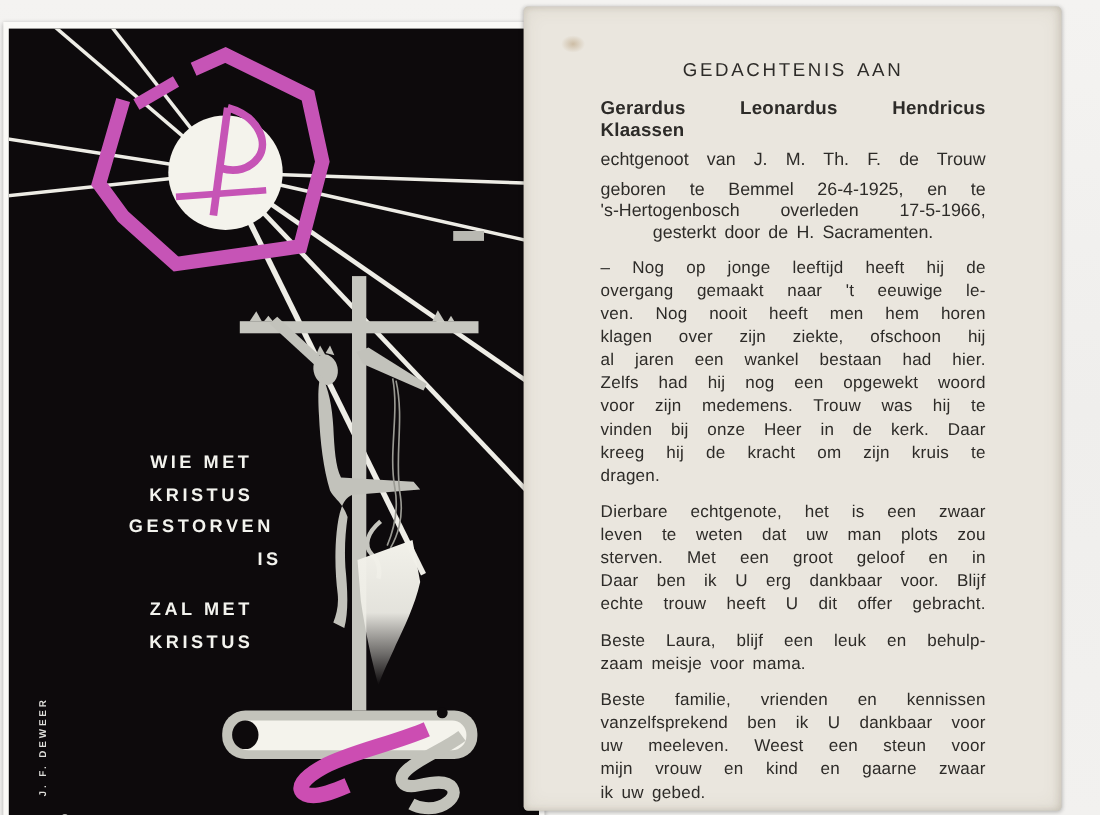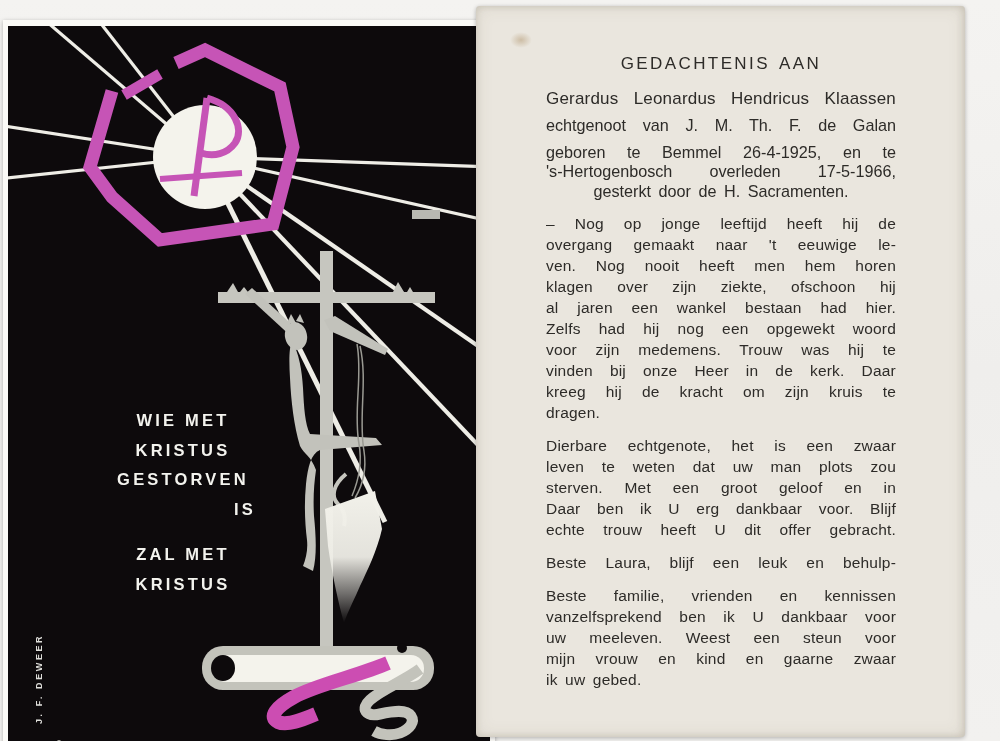--- a/index.html
+++ b/index.html
@@ -30,21 +30,21 @@
   .card-right{
     left:476px;top:6px;width:489px;height:731px;border-radius:4px;
     background:#eae6de;
     box-shadow:0 1px 4px rgba(0,0,0,.28), inset 0 0 18px rgba(90,75,50,.10), inset 2px 0 6px rgba(90,75,50,.08), inset -3px 0 7px rgba(90,75,50,.12);
     color:#2d2b28;
   }
   .stain{position:absolute;left:34px;top:26px;width:22px;height:16px;border-radius:50%;
     background:radial-gradient(ellipse at center,rgba(150,112,58,.35),rgba(150,112,58,0) 70%);}
   .rc-content{position:absolute;left:70px;top:48px;width:350px;word-spacing:3px;}
   .rc-title{font-size:17px;letter-spacing:2.4px;text-align:center;margin-bottom:15px;font-weight:500;}
-  .rc-name{font-size:17px;font-weight:400;letter-spacing:.2px;text-align:justify;text-align-last:justify;margin-bottom:7px;}
+  .rc-name{font-size:17px;font-weight:700;letter-spacing:.2px;text-align:justify;text-align-last:justify;margin-bottom:7px;}
   .rc-sub{font-size:16.2px;line-height:19.5px;}
   .rc-sub.first{margin-bottom:7px;}
   .jl{text-align:justify;text-align-last:justify;}
   .cl{text-align:center;}
   .para{margin-top:12px;font-size:15.5px;line-height:21px;letter-spacing:.2px;}
   .para div{text-align:justify;text-align-last:justify;}
   .para div.last{text-align:left;text-align-last:left;}
 </style>
 </head>
 <body>
@@ -153,21 +153,21 @@
 
       <div class="signature">J. F. DEWEER</div>
     </div>
   </div>
 
   <div class="card card-right">
     <div class="stain"></div>
     <div class="rc-content">
       <div class="rc-title">GEDACHTENIS AAN</div>
       <div class="rc-name">Gerardus Leonardus Hendricus Klaassen</div>
-      <div class="rc-sub first jl">echtgenoot van J. M. Th. F. de Galan</div>
+      <div class="rc-sub first jl">echtgenoot van J. M. Th. F. de Trouw</div>
       <div class="rc-sub jl">geboren te Bemmel 26-4-1925, en te</div>
       <div class="rc-sub jl">'s-Hertogenbosch overleden 17-5-1966,</div>
       <div class="rc-sub cl">gesterkt door de H. Sacramenten.</div>
 
       <div class="para">
         <div>– Nog op jonge leeftijd heeft hij de</div>
         <div>overgang gemaakt naar 't eeuwige le-</div>
         <div>ven. Nog nooit heeft men hem horen</div>
         <div>klagen over zijn ziekte, ofschoon hij</div>
         <div>al jaren een wankel bestaan had hier.</div>
@@ -181,20 +181,21 @@
       <div class="para">
         <div>Dierbare echtgenote, het is een zwaar</div>
         <div>leven te weten dat uw man plots zou</div>
         <div>sterven. Met een groot geloof en in</div>
         <div>Daar ben ik U erg dankbaar voor. Blijf</div>
         <div>echte trouw heeft U dit offer gebracht.</div>
       </div>
 
       <div class="para">
         <div>Beste Laura, blijf een leuk en behulp-</div>
+        <div class="last">zaam meisje voor mama.</div>
       </div>
 
       <div class="para">
         <div>Beste familie, vrienden en kennissen</div>
         <div>vanzelfsprekend ben ik U dankbaar voor</div>
         <div>uw meeleven. Weest een steun voor</div>
         <div>mijn vrouw en kind en gaarne zwaar</div>
         <div class="last">ik uw gebed.</div>
       </div>
     </div>

